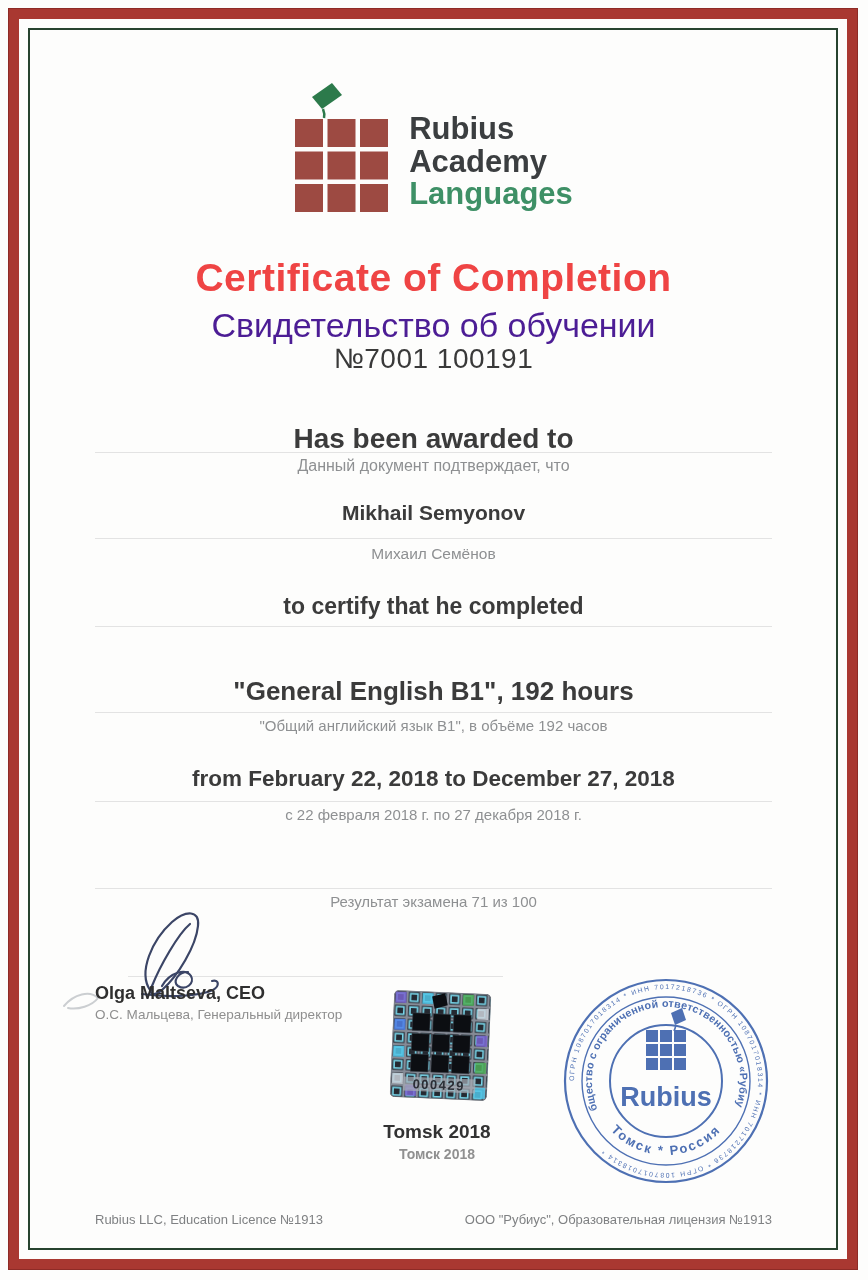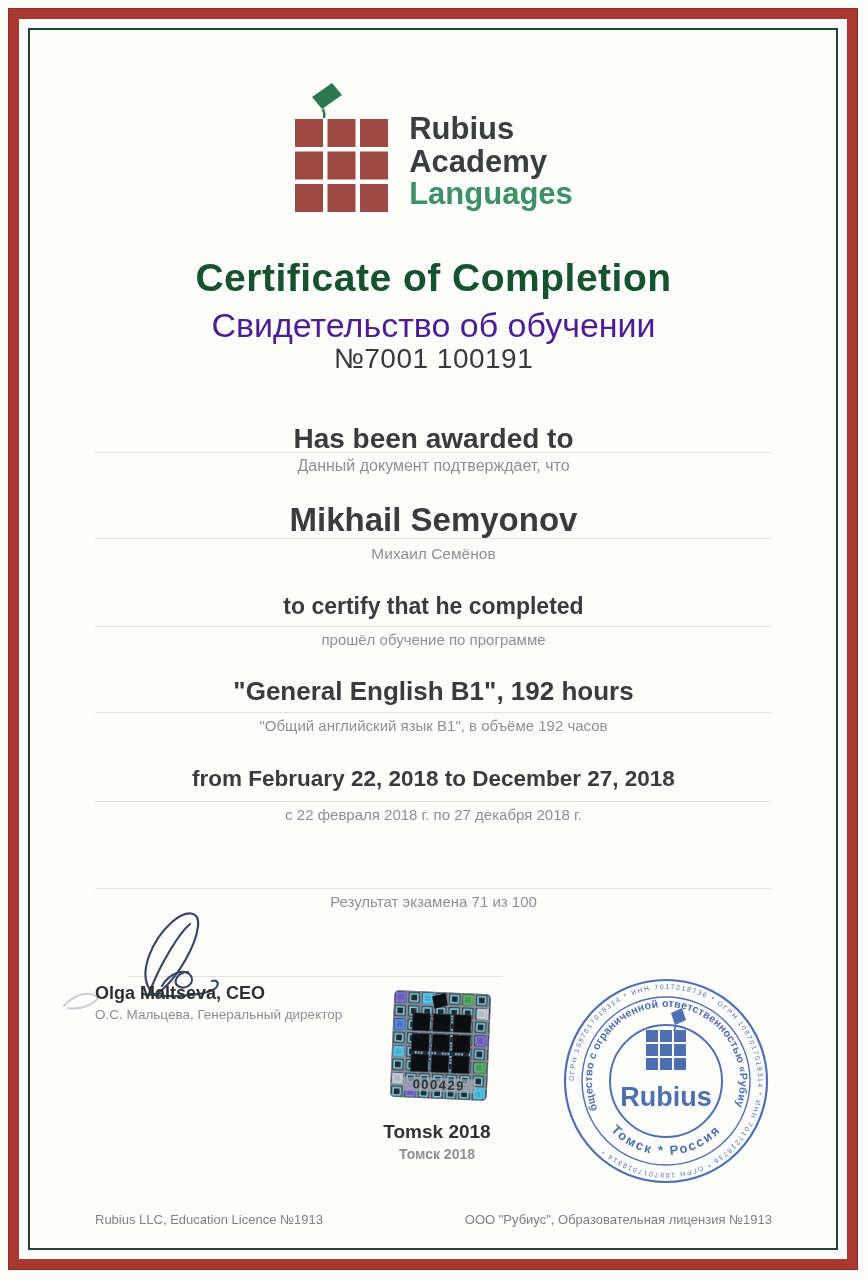--- a/index.html
+++ b/index.html
@@ -5,21 +5,21 @@
   html,body{margin:0;padding:0;background:#fbfbfa;}
   .page{position:relative;width:868px;height:1280px;background:#fdfdfc;overflow:hidden;
         font-family:"Liberation Sans","DejaVu Sans",sans-serif;}
   .frame-red{position:absolute;top:8px;left:8px;right:10px;bottom:10px;border:11px solid #a93831;}
   .frame-red::after{content:"";position:absolute;inset:-11px;border:1px solid #8e2b26;pointer-events:none;}
   .frame-green{position:absolute;top:28px;left:28px;right:30px;bottom:30px;border:2px solid #27432f;}
   .abs{position:absolute;left:95px;right:96px;text-align:center;}
   .h{color:#3b3b3b;font-weight:bold;}
   .sub{color:#8e9092;}
   .hl{position:absolute;left:95px;right:96px;height:1px;background:#e3e3e3;}
-  .title{font-size:39px;font-weight:bold;color:#14532d;letter-spacing:.5px;}
+  .title{font-size:39px;font-weight:bold;color:#ef4444;letter-spacing:.5px;}
   .subtitle{font-size:34px;color:#4c1d95;}
   .certno{font-size:28px;font-weight:normal;color:#393939;letter-spacing:.5px;}
   .logo-wrap{position:absolute;top:80px;left:0;right:0;display:flex;justify-content:center;align-items:flex-end;gap:19px;}
   .logo-text{display:flex;flex-direction:column;font-size:31px;font-weight:bold;line-height:1.05;
              color:#3b3e40;padding-bottom:2px;}
   .logo-text .lang{color:#3e9066;}
   .signame{position:absolute;left:95px;top:983px;font-size:18px;font-weight:bold;color:#2f2f2f;}
   .sigtitle{position:absolute;left:95px;top:1007px;font-size:13.5px;color:#8f8f8f;}
   .tomsk-en{position:absolute;left:337px;width:200px;top:1121px;text-align:center;font-size:19px;font-weight:bold;color:#323232;}
   .tomsk-ru{position:absolute;left:337px;width:200px;top:1146px;text-align:center;font-size:14px;color:#909090;font-weight:bold;}
@@ -60,27 +60,26 @@
   </div>
 
   <div class="abs title" style="top:256px">Certificate of Completion</div>
   <div class="abs subtitle" style="top:306px">Свидетельство об обучении</div>
   <div class="abs certno" style="top:343px">№7001 100191</div>
 
   <div class="abs h" style="top:423px;font-size:28px">Has been awarded to</div>
   <div class="hl" style="top:452px"></div>
   <div class="abs sub" style="top:457px;font-size:16px">Данный документ подтверждает, что</div>
 
-  <div class="abs h" style="top:501px;font-size:33px">Mikhail Semyonov</div>
+  <div class="abs h" style="top:501px;font-size:21px">Mikhail Semyonov</div>
   <div class="hl" style="top:538px"></div>
   <div class="abs sub" style="top:545px;font-size:15.5px">Михаил Семёнов</div>
 
   <div class="abs h" style="top:593px;font-size:23px">to certify that he completed</div>
   <div class="hl" style="top:626px"></div>
-  <div class="abs sub" style="top:631px;font-size:15px">прошёл обучение по программе</div>
 
   <div class="abs h" style="top:676px;font-size:26px">"General English B1", 192 hours</div>
   <div class="hl" style="top:712px"></div>
   <div class="abs sub" style="top:717px;font-size:15px">"Общий английский язык B1", в объёме 192 часов</div>
 
   <div class="abs h" style="top:766px;font-size:22.5px">from February 22, 2018 to December 27, 2018</div>
   <div class="hl" style="top:801px"></div>
   <div class="abs sub" style="top:806px;font-size:15px">с 22 февраля 2018 г. по 27 декабря 2018 г.</div>
 
   <div class="hl" style="top:888px"></div>

